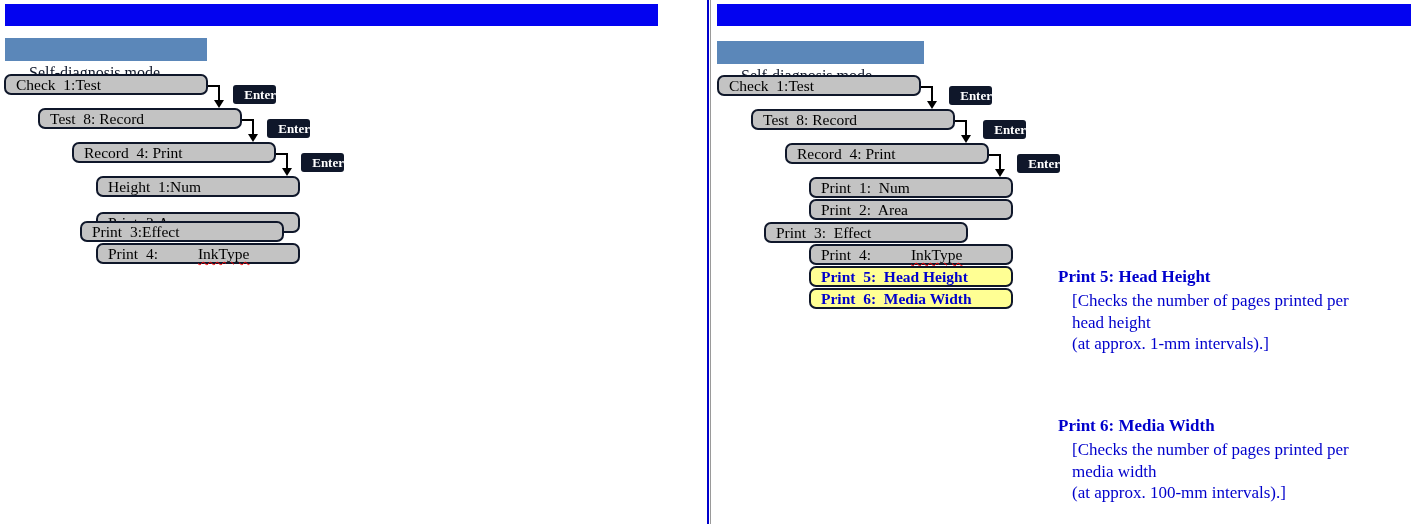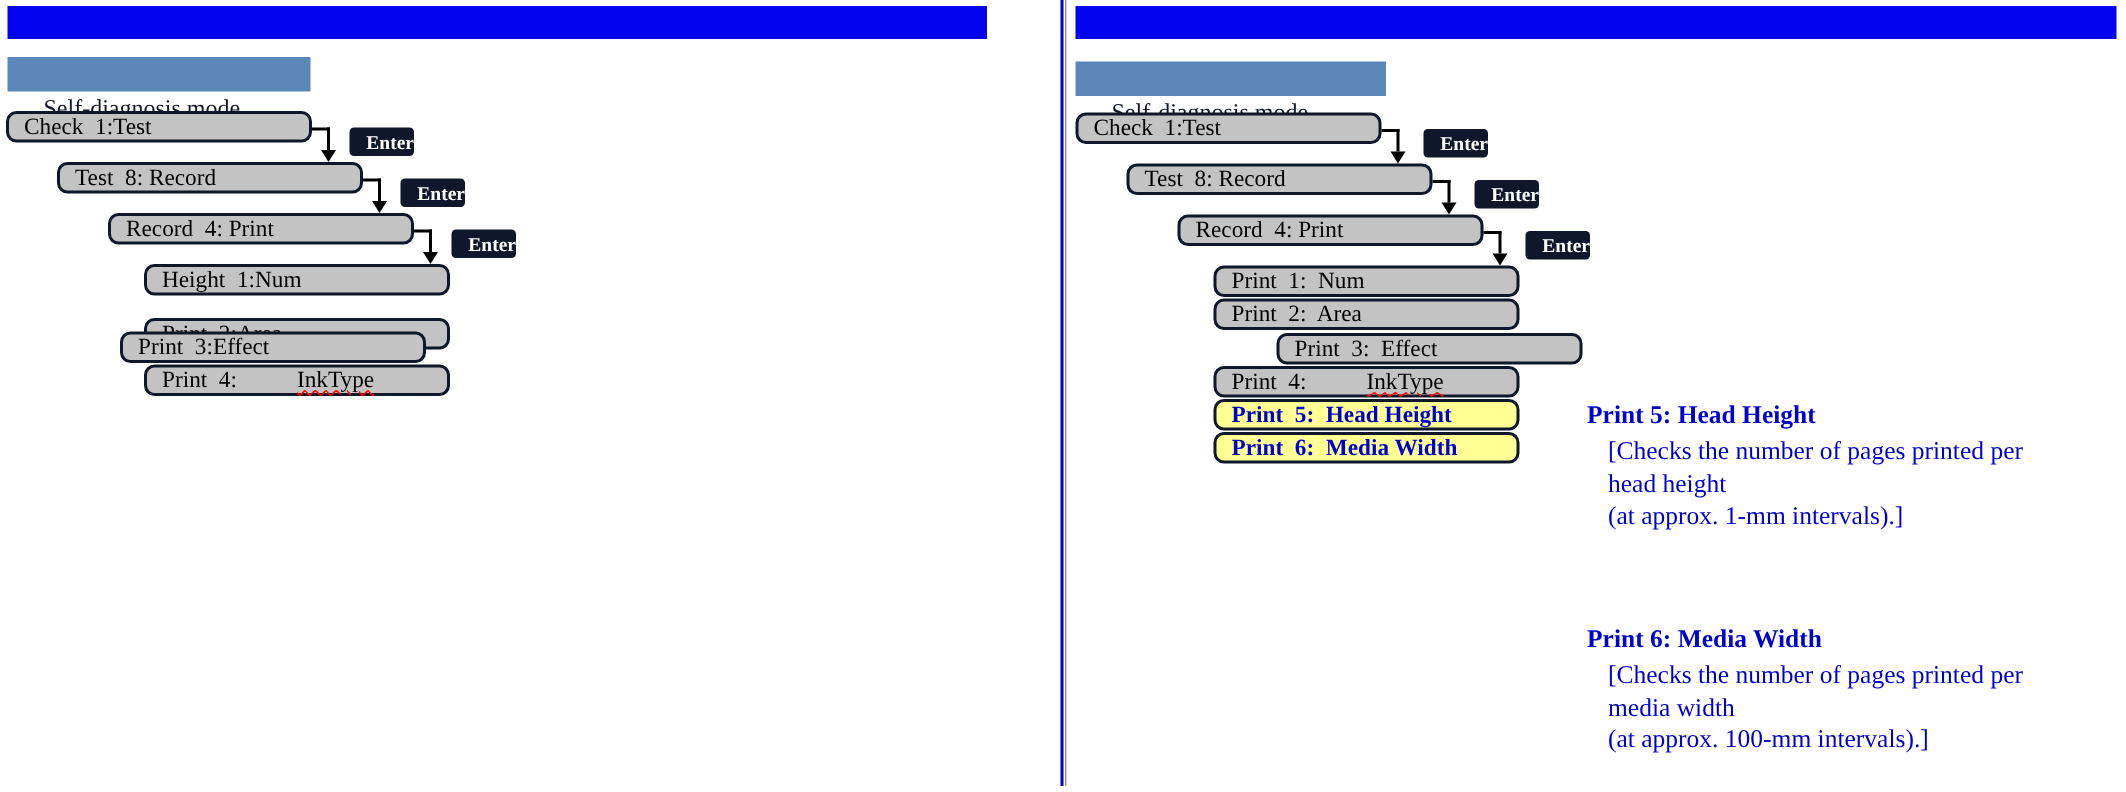--- a/index.html
+++ b/index.html
@@ -138,21 +138,21 @@
   <div class="enter" style="left:949px;top:86px"><span>Enter</span></div>
   <div class="enter" style="left:983px;top:120px"><span>Enter</span></div>
   <div class="enter" style="left:1017px;top:154px"><span>Enter</span></div>
 
   <div class="mbox" style="left:809px;top:177px">
     <span>Print  1:  Num</span>
   </div>
   <div class="mbox" style="left:809px;top:199px">
     <span>Print  2:  Area</span>
   </div>
-  <div class="mbox" style="left:851px;top:222px">
+  <div class="mbox" style="left:764px;top:222px">
     <span>Print  3:  Effect</span>
   </div>
   <div class="mbox" style="left:809px;top:244px">
     <span>Print  4:</span><span class="squig">InkType</span>
   </div>
   <div class="mbox hl" style="left:809px;top:266px">
     <span>Print  5:  Head Height</span>
   </div>
   <div class="mbox hl" style="left:809px;top:288px">
     <span>Print  6:  Media Width</span>

